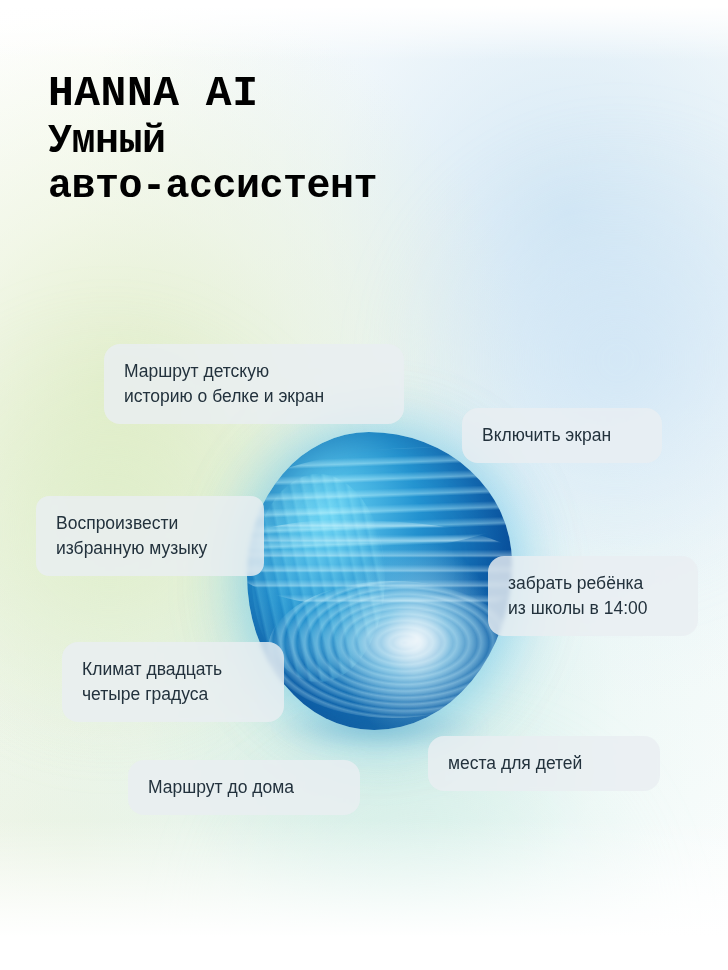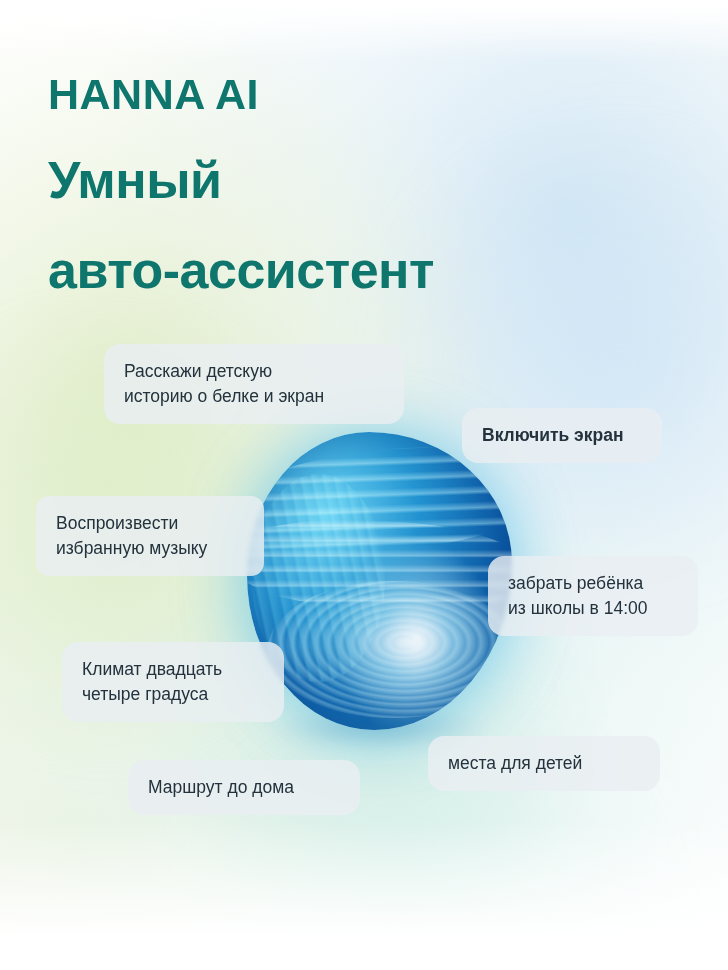--- a/index.html
+++ b/index.html
@@ -75,36 +75,36 @@
     height: 60px;
     background: linear-gradient(to bottom, #ffffff 10%, rgba(255,255,255,0) 100%);
   }
 
   
   .headline {
     position: absolute;
     left: 48px;
     top: 70px;
     width: 560px;
-    color: #0f766e;
+    color: #000000;
     line-height: 1.13;
     letter-spacing: -0.5px;
+    font-family: Liberation Mono, monospace;
   }
   .headline .brand {
     display: block;
     font-size: 43px;
     font-weight: bold;
     letter-spacing: 0.5px;
   }
   .headline .sub1,
   .headline .sub2 {
     display: block;
-    font-size: 52px;
+    font-size: 40px;
     font-weight: bold;
-    margin-top: 32px;
   }
 
   
   .orb-wrap {
     position: absolute;
     left: 247px;
     top: 432px;
     width: 265px;
     height: 298px;
   }
@@ -204,21 +204,21 @@
     border-radius: 16px;
     background: rgba(233,238,241,0.82);
     color: #23323d;
     font-size: 17.5px;
     line-height: 1.42;
     backdrop-filter: blur(2px);
   }
   .bubble span { display: block; }
 
   #b-story      { left: 104px; top: 344px;  width: 300px; }
-  #b-screen     { left: 462px; top: 408px;  width: 200px; font-weight: bold; }
+  #b-screen     { left: 462px; top: 408px;  width: 200px; }
   #b-music      { left: 36px;  top: 496px;  width: 228px; border-radius: 13px; }
   #b-remind     { left: 488px; top: 556px;  width: 210px; }
   #b-climate    { left: 62px;  top: 642px;  width: 222px; }
   #b-route      { left: 128px; top: 760px;  width: 232px; }
   #b-places     { left: 428px; top: 736px;  width: 232px; }
 </style>
 </head>
 <body>
 
 <div class="poster">
@@ -241,21 +241,21 @@
     <div class="orb">
       <div class="swirl s1"></div>
       <div class="swirl s2"></div>
       <div class="swirl s4"></div>
       <div class="swirl s3"></div>
     </div>
     <div class="orb-shadow"></div>
   </div>
 
   <div class="bubble" id="b-story">
-    <span>Расскажи детскую</span>
+    <span>Маршрут детскую</span>
     <span>историю о белке и экран</span>
   </div>
 
   <div class="bubble" id="b-screen">
     <span>Включить экран</span>
   </div>
 
   <div class="bubble" id="b-music">
     <span>Воспроизвести</span>
     <span>избранную музыку</span>

